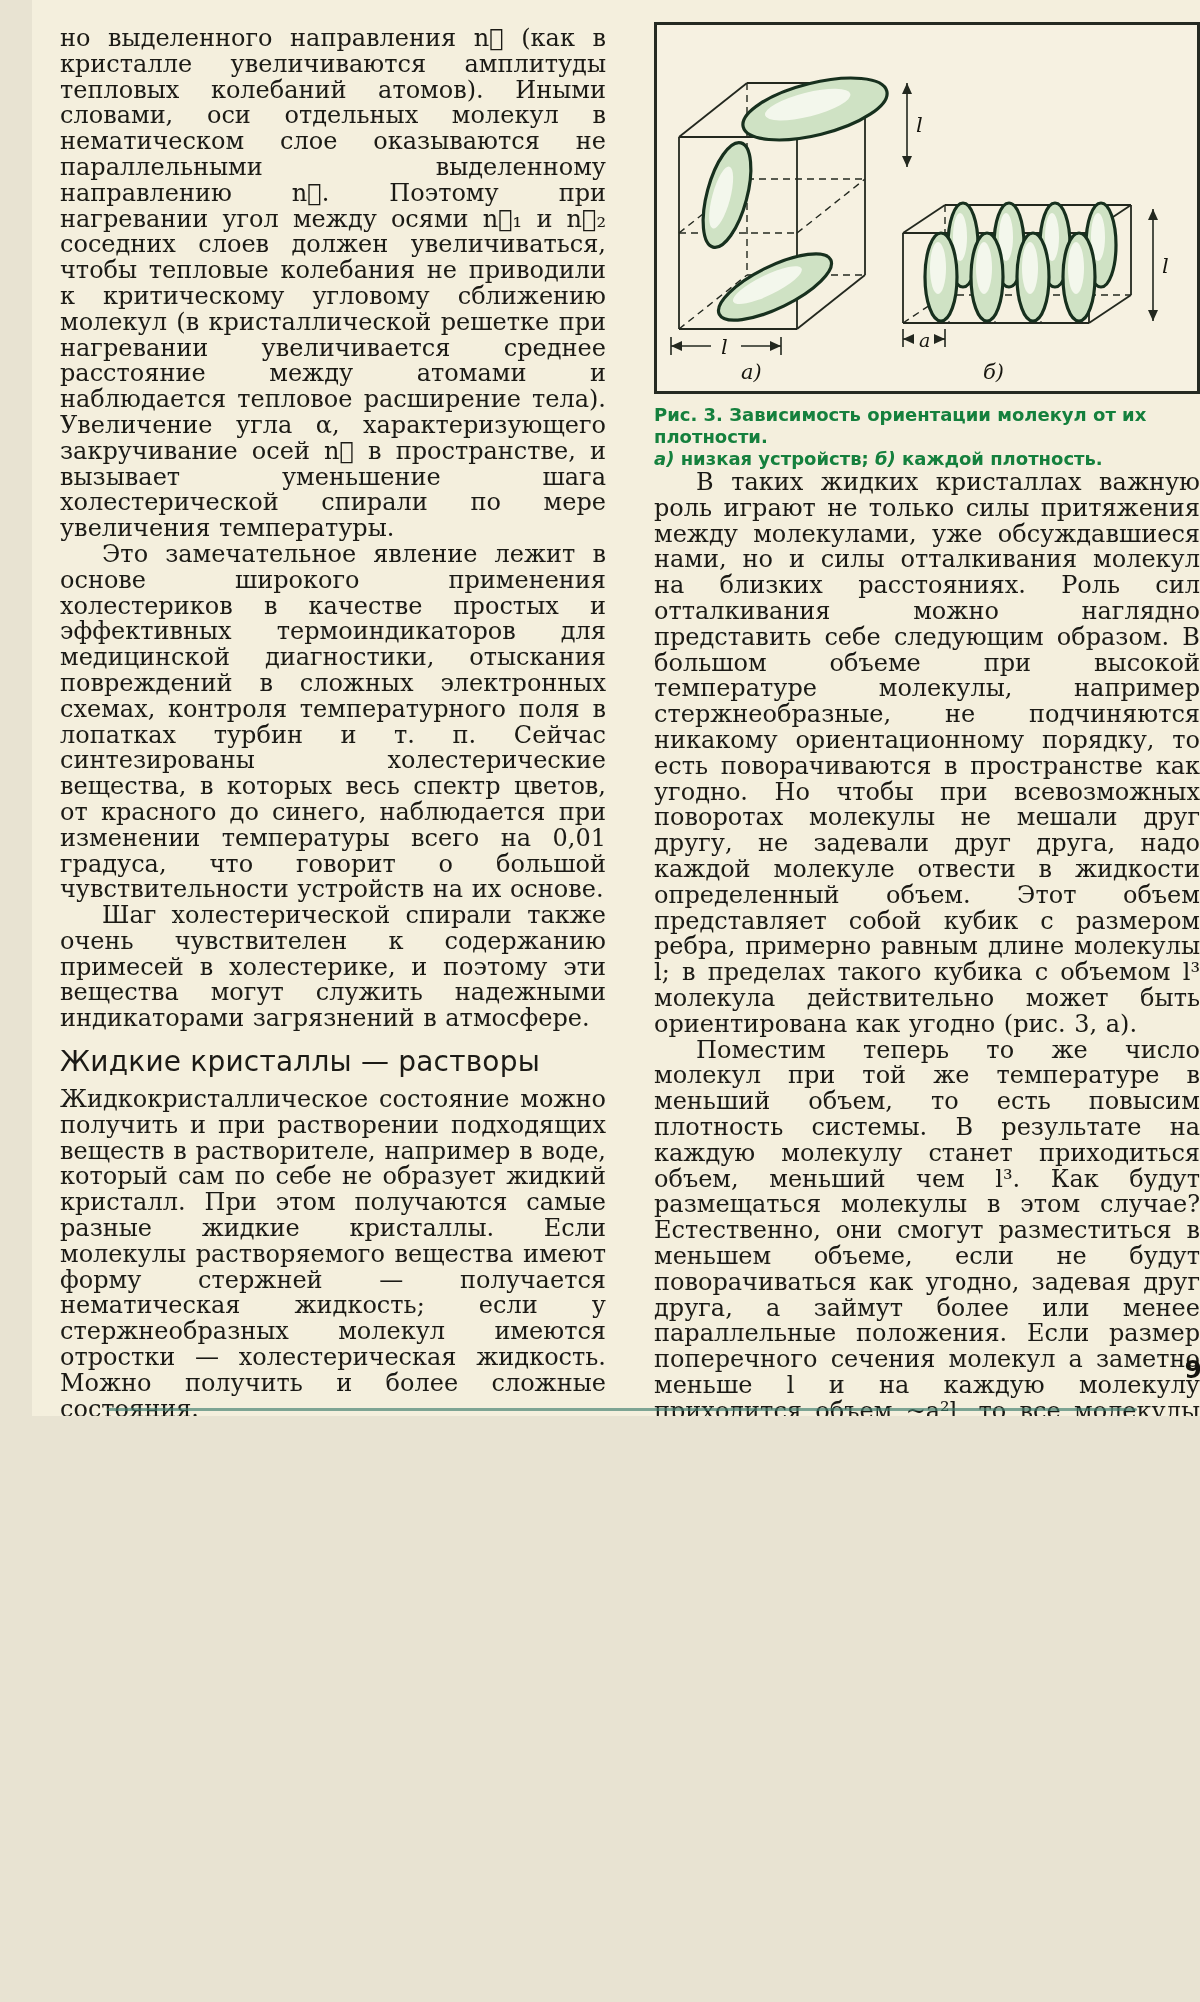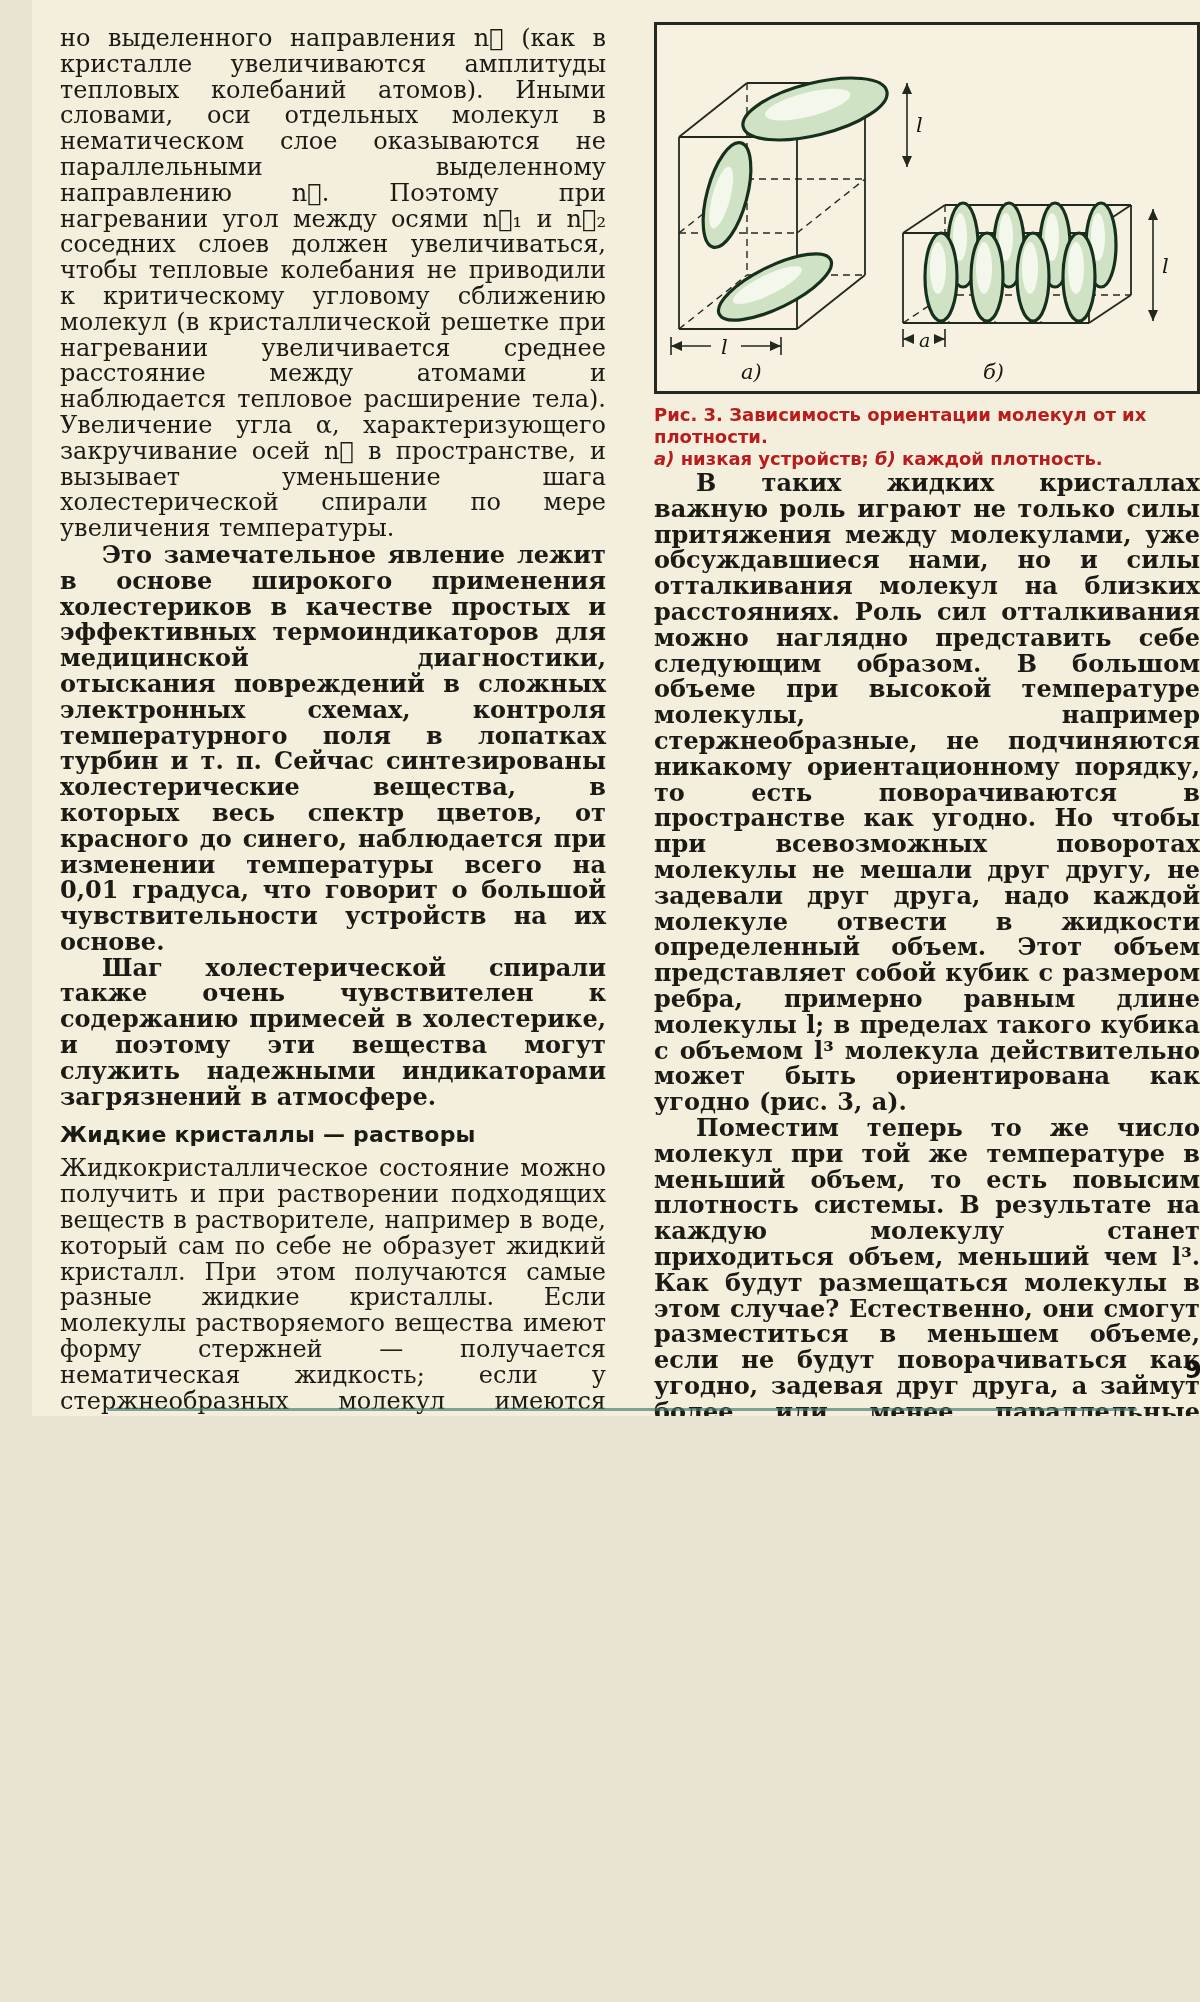--- a/index.html
+++ b/index.html
@@ -17,43 +17,43 @@
   .col-right { left:622px; top:22px; width:546px; }
 
   p.body {
     margin:0;
     font-size:24px;
     line-height:25.8px;
     text-align:justify;
     hyphens:auto;
     word-spacing:1px;
   }
-  .indent { text-indent:42px;font-weight:bold; }
+  .indent { text-indent:42px; }
 
   h2.heading {
     font-family:"DejaVu Sans", sans-serif;
-    font-size:22px;
-    font-weight:bold;
+    font-size:28px;
+    font-weight:normal;
     margin:13px 0 9px 0;
     letter-spacing:0.2px;
   }
 
   figure { margin:0; }
   .fig-frame {
     width:540px; height:366px;
     border:3px solid #252a22;
     background:#f6f1e1;
   }
   figcaption {
     margin-top:10px;
     font-family:"DejaVu Sans", sans-serif;
     font-weight:bold;
     font-size:18px;
     line-height:22px;
-    color:#b91c1c;
+    color:#15803d;
   }
   .cap-italic { font-style:italic; }
   .after-caption { margin-top:15px; }
 
   .page-number {
     position:absolute;
     right:30px; bottom:32px;
     font-family:"DejaVu Sans", sans-serif;
     font-weight:bold;
     font-size:25px;

